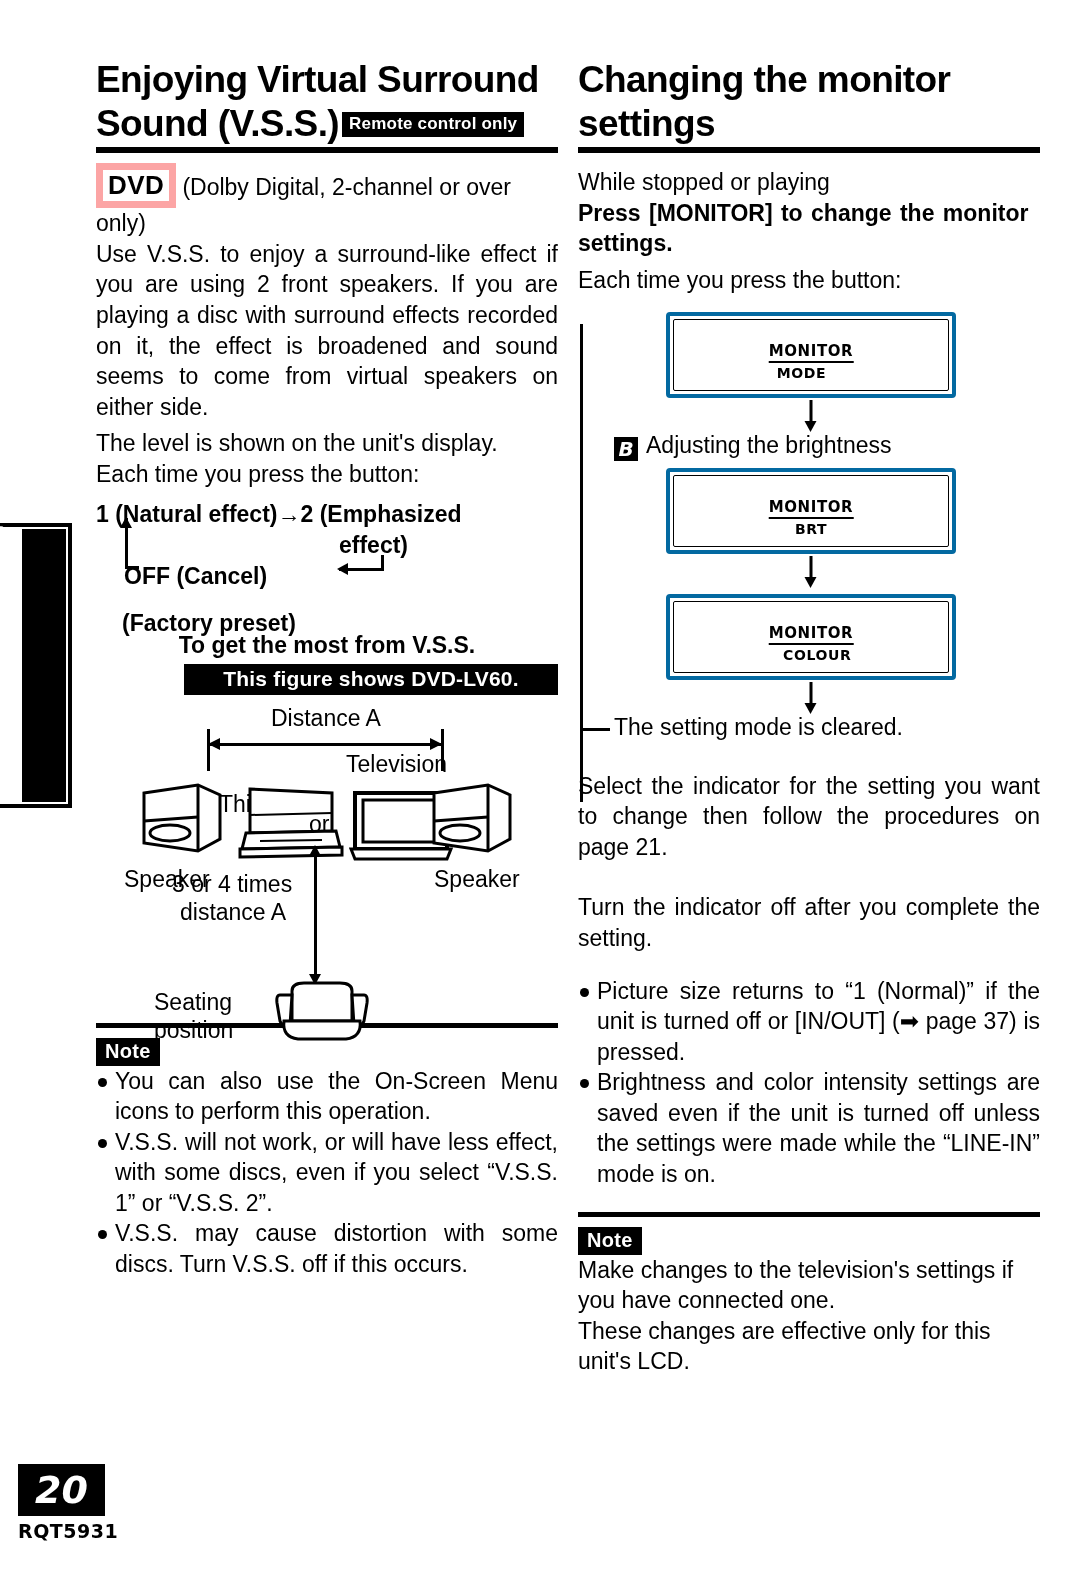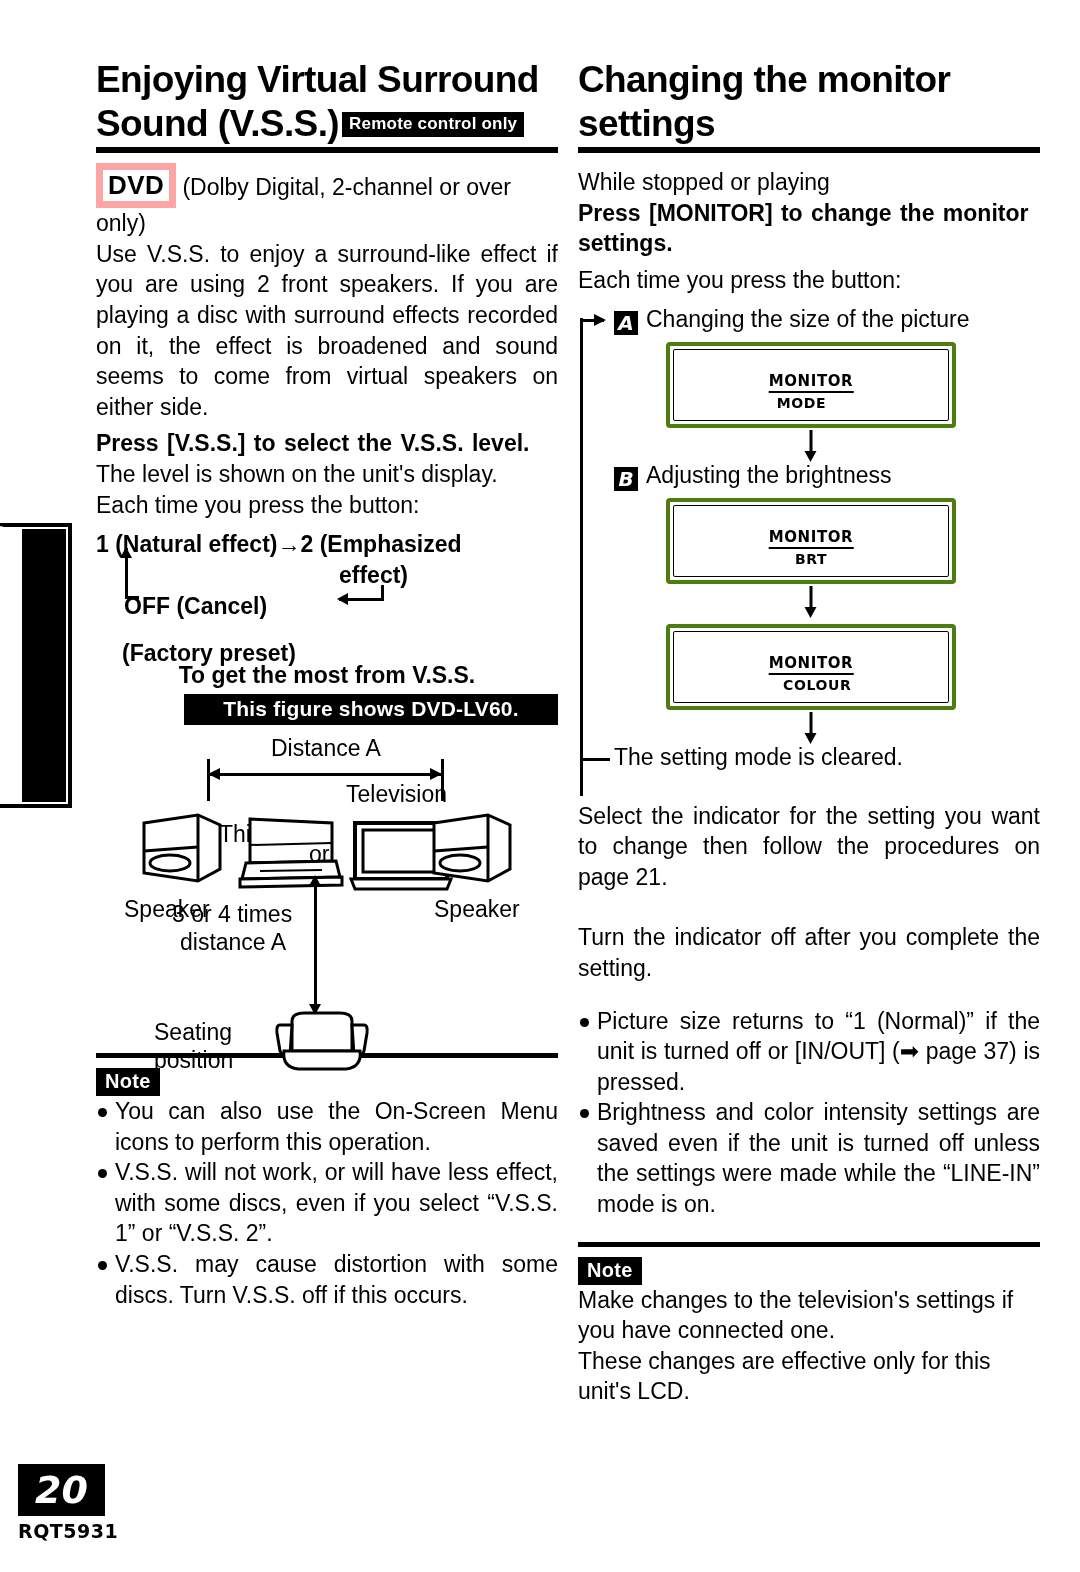--- a/index.html
+++ b/index.html
@@ -341,21 +341,21 @@
     vertical-align: -3px;
     font-family: "DejaVu Sans", sans-serif;
   }
   .mon-step-head.plain { padding-left: 36px; }
 
   .screen {
     position: relative;
     width: 290px;
     height: 86px;
     margin: 6px 0 0 88px;
-    border: 4px solid #4d7c0f;
+    border: 4px solid #0369a1;
     border-radius: 4px;
     box-sizing: border-box;
     background: #fff;
   }
   .screen:before {
     content: "";
     position: absolute;
     left: 3px; top: 3px; right: 3px; bottom: 3px;
     border: 1px solid #000;
     border-radius: 2px;
@@ -470,21 +470,20 @@
     </h1>
     <div class="title-rule"></div>
 
     <div class="sp10"></div>
     <p class="nojust">
       <span class="dvd-chip">DVD</span><span>(Dolby Digital, 2-channel or over only)</span>
     </p>
     <p>Use V.S.S. to enjoy a surround-like effect if you are using 2 front speakers. If you are playing a disc with surround effects recorded on it, the effect is broadened and sound seems to come from virtual speakers on either side.</p>
 
     <div class="sp6"></div>
-    <p class="bold">Press [V.S.S.] to select the V.S.S. level.</p>
     <p class="nojust">The level is shown on the unit's display.</p>
     <p class="nojust">Each time you press the button:</p>
 
     <div class="sp10"></div>
 
     
     <div class="vss-flow">
       <span class="vss-l1">1 (Natural effect)→2 (Emphasized</span>
       <span class="vss-l2">effect)</span>
       <span class="vss-l3">OFF (Cancel)</span>
@@ -575,24 +574,20 @@
     <p class="bold">Press [MONITOR] to change the monitor settings.</p>
     <div class="sp6"></div>
     <p class="nojust">Each time you press the button:</p>
 
     <div class="sp10"></div>
 
     
     <div class="mon-flow">
       <span class="mon-spine" style="height:478px;"></span>
 
-      <div class="mon-step-head">
-        <span class="lead"></span>
-        <span class="sq-letter">A</span><span>Changing the size of the picture</span>
-      </div>
 
       <div class="screen">
         <span class="osd">
           <span class="lab1">MONITOR</span>
           <span class="lab2 c-left">MODE</span>
         </span>
       </div>
       <div class="down-arrow">
           <span class="stem"></span>
         </div>

